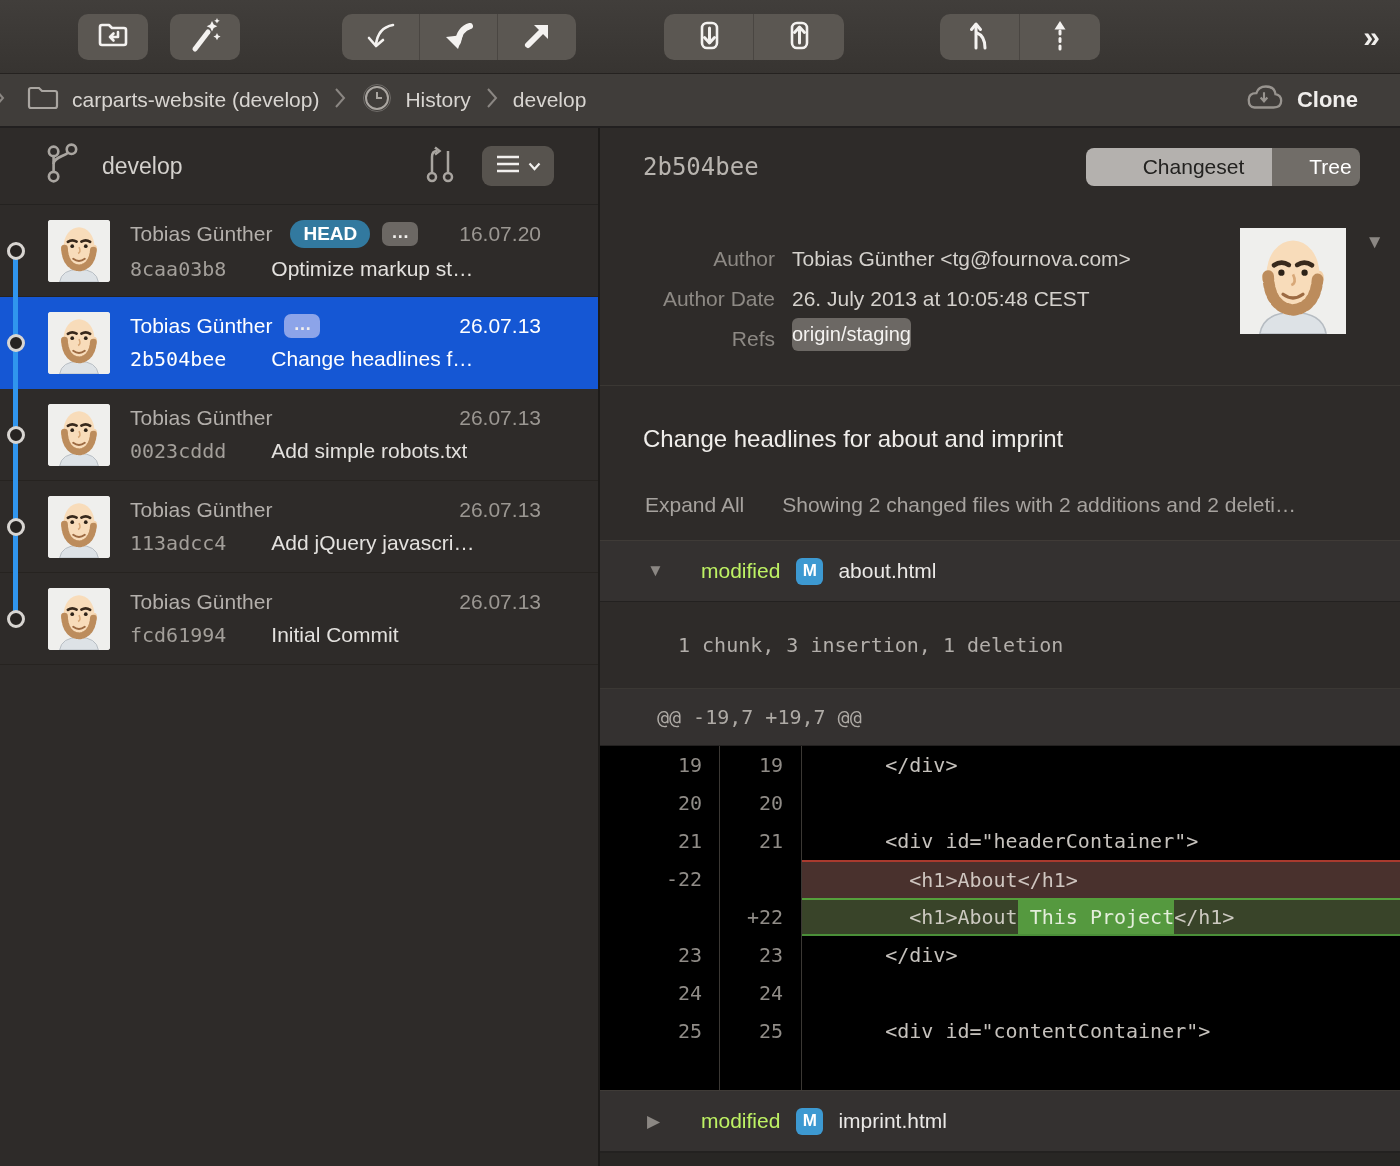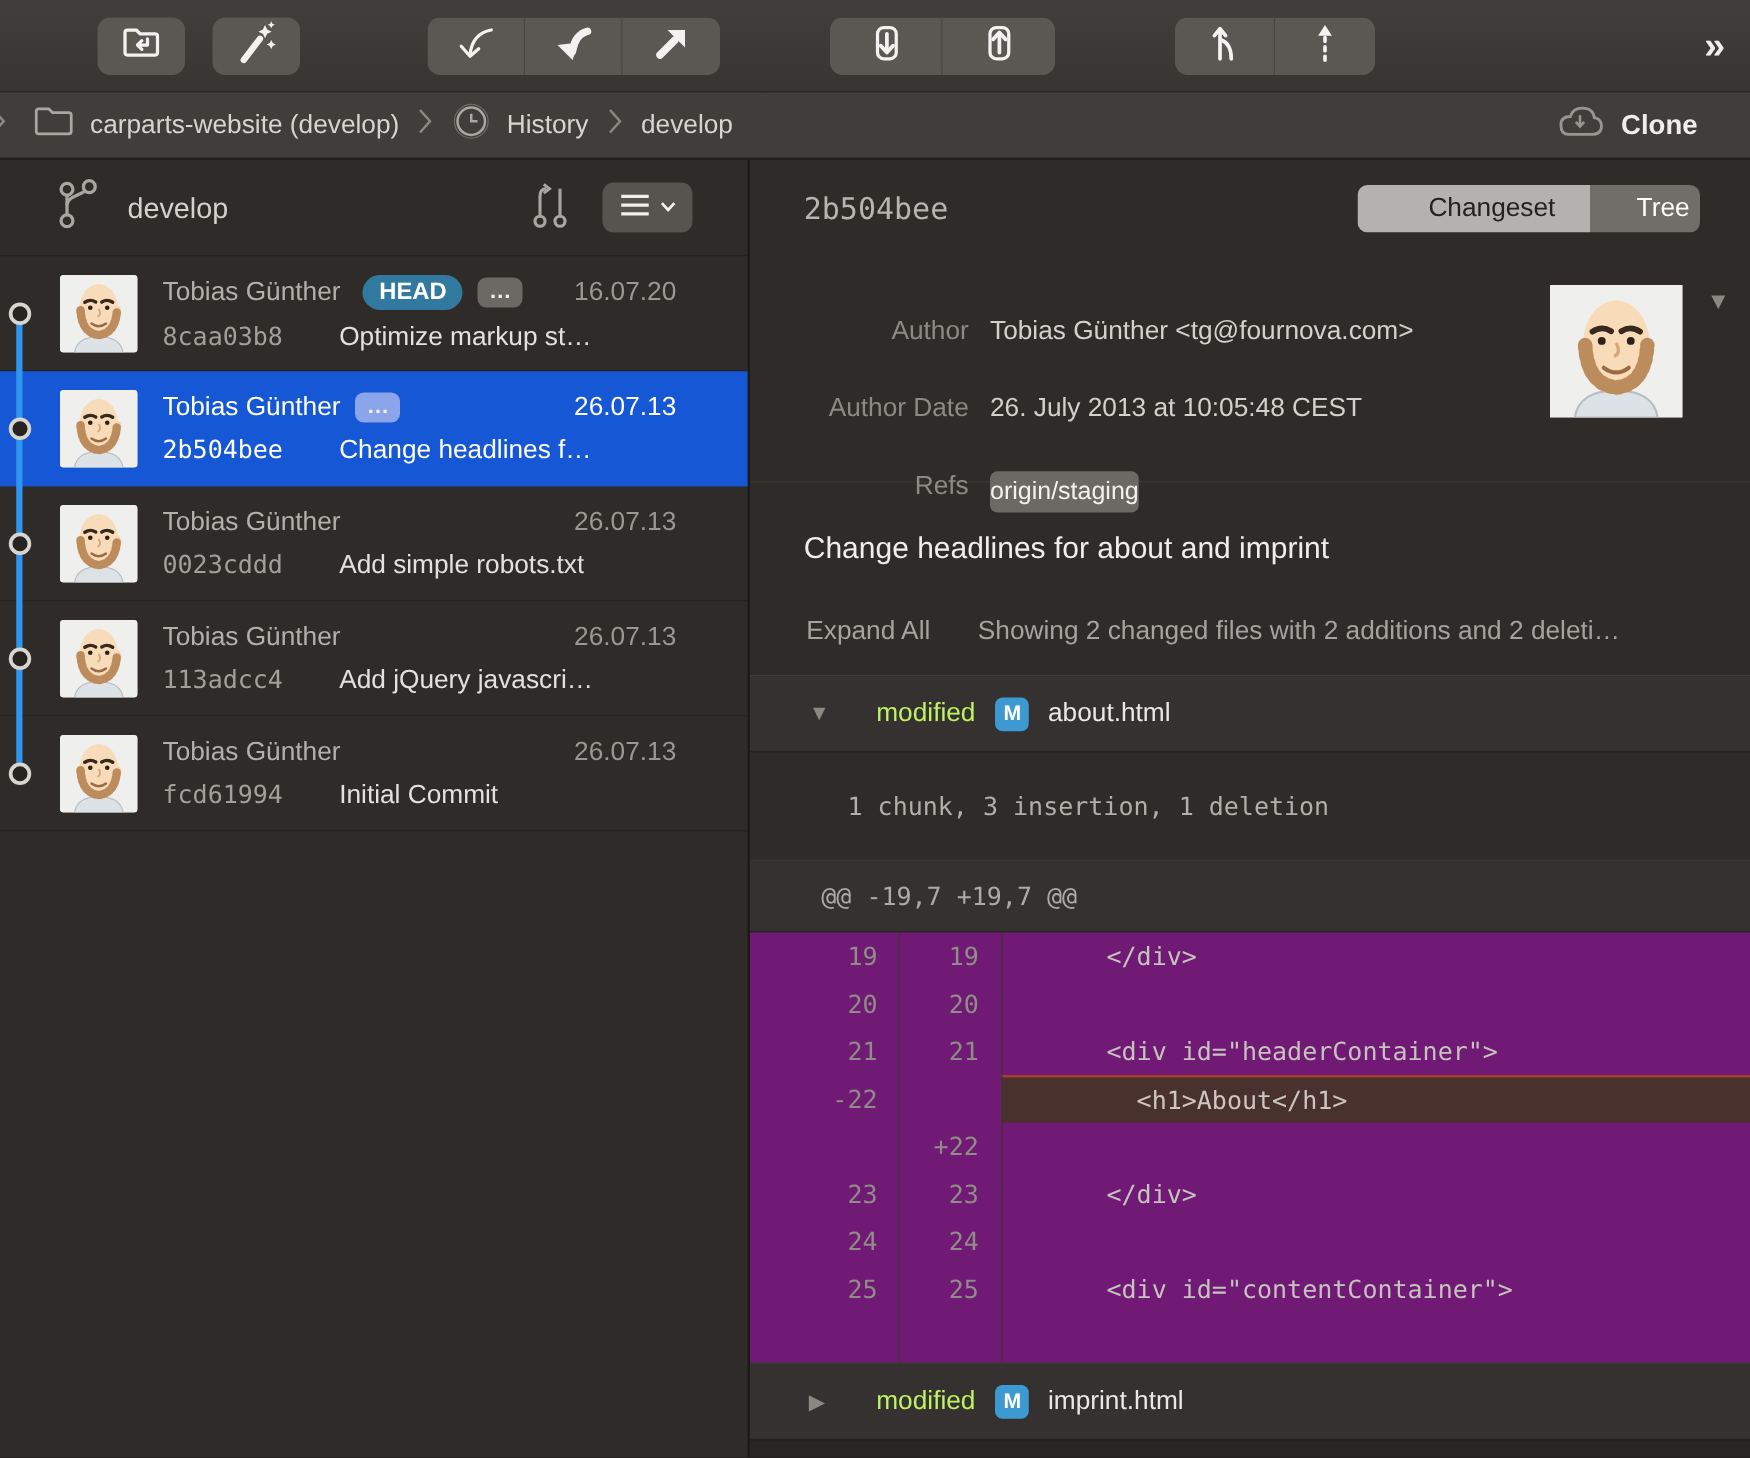--- a/index.html
+++ b/index.html
@@ -78,21 +78,21 @@
   
   .detail { flex:1; display:flex; flex-direction:column; background:#2e2b29; min-width:0; }
   .detail-header { height:77px; display:flex; align-items:center; padding:0 40px 0 43px; flex-shrink:0; }
   .commit-hash-title { font-family:"DejaVu Sans Mono", monospace; font-size:24px; color:#b8b4af; }
   .segmented { margin-left:auto; display:flex; border-radius:8px; overflow:hidden; height:38px;
     font-size:21px; }
   .seg { display:flex; align-items:center; justify-content:center;padding-left:29px; }
   .seg.sel { background:#b4b1ae; color:#232220; width:186px; }
   .seg.unsel { background:#716d68; color:#ffffff; width:88px; }
   .commit-meta { position:relative; height:180px; padding-top:26px; flex-shrink:0; }
-  .meta-row { display:flex; align-items:flex-start; height:40px; font-size:21px;margin-top:22px; }
+  .meta-row { display:flex; align-items:flex-end; height:40px; font-size:21px; }
   .meta-label { width:175px; text-align:right; color:#8d8984; flex-shrink:0; }
   .meta-value { margin-left:17px; color:#d4d1cc; }
   .refs-pill { margin-left:17px; background:#6c6864; color:#f4f2f0; padding:5px 0;
     border-radius:6px; font-size:20px; }
   .big-avatar { position:absolute; top:23px; right:54px; width:106px; height:106px;
     overflow:hidden; background:#efefed; }
   .meta-disclosure { position:absolute; top:26px; right:16px; color:#8b8783; font-size:19px; }
   .hdivider { border-top:1px solid #3b3834; flex-shrink:0; }
   .commit-message { padding:39px 40px 0 43px; font-size:24px; color:#f0eeeb; flex-shrink:0; }
   .files-meta { display:flex; padding:40px 40px 23px 45px; font-size:21px; color:#a6a29e;
@@ -106,21 +106,21 @@
   .m-badge { margin-left:16px; width:27px; height:27px; background:#3d99d1; border-radius:6px;
     color:#fff; font-weight:bold; font-size:17px; display:flex; align-items:center;
     justify-content:center; flex-shrink:0; }
   .fname { margin-left:15px; color:#eae8e6; }
   .chunk-summary { height:87px; display:flex; align-items:center; padding-left:78px;
     font-family:"DejaVu Sans Mono", monospace; font-size:20px; color:#b2aeaa;
     border-bottom:1px solid #3b3834; flex-shrink:0; }
   .chunk-header { height:57px; display:flex; align-items:center; padding-left:57px;
     font-family:"DejaVu Sans Mono", monospace; font-size:20px; color:#aeaaa5;
     background:#343130; border-bottom:1px solid #232120; flex-shrink:0; }
-  .diff-table { position:relative; height:344px; background:#701a75; overflow:hidden; flex-shrink:0; }
+  .diff-table { position:relative; height:344px; background:#000000; overflow:hidden; flex-shrink:0; }
   .gutter-line { position:absolute; top:0; bottom:0; width:1px; background:#3b3834; z-index:2; }
   .gl1 { left:119px; } .gl2 { left:201px; }
   .diff-row { display:flex; height:38px; font-family:"DejaVu Sans Mono", monospace;
     font-size:20px; line-height:38px; }
   .cell-old { width:119px; text-align:right; padding-right:17px; color:#908c87; flex-shrink:0; }
   .cell-new { width:82px; text-align:right; padding-right:18px; color:#908c87; flex-shrink:0; }
   .cell-code { flex:1; white-space:pre; padding-left:24px; color:#c6c2bd; }
   .diff-row.deletion .cell-code { background:#49312d; border-top:2px solid #a93a2e;
     line-height:36px; color:#cfc6c0; }
   .diff-row.addition .cell-code { background:#394429; border-top:2px solid #55a03c;
@@ -548,20 +548,21 @@
 
   <div class="diff-row deletion">
     <span class="cell-old">-22</span>
     <span class="cell-new"></span>
     <span class="cell-code"><span>       &lt;h1&gt;About&lt;/h1&gt;</span></span>
   </div>
 
   <div class="diff-row addition">
     <span class="cell-old"></span>
     <span class="cell-new">+22</span>
+    <span class="cell-code"><span>       &lt;h1&gt;About</span><span class="hl"> This Project</span><span>&lt;/h1&gt;</span></span>
   </div>
 
   <div class="diff-row context">
     <span class="cell-old">23</span>
     <span class="cell-new">23</span>
     <span class="cell-code"><span>     &lt;/div&gt;</span></span>
   </div>
 
   <div class="diff-row context">
     <span class="cell-old">24</span>

